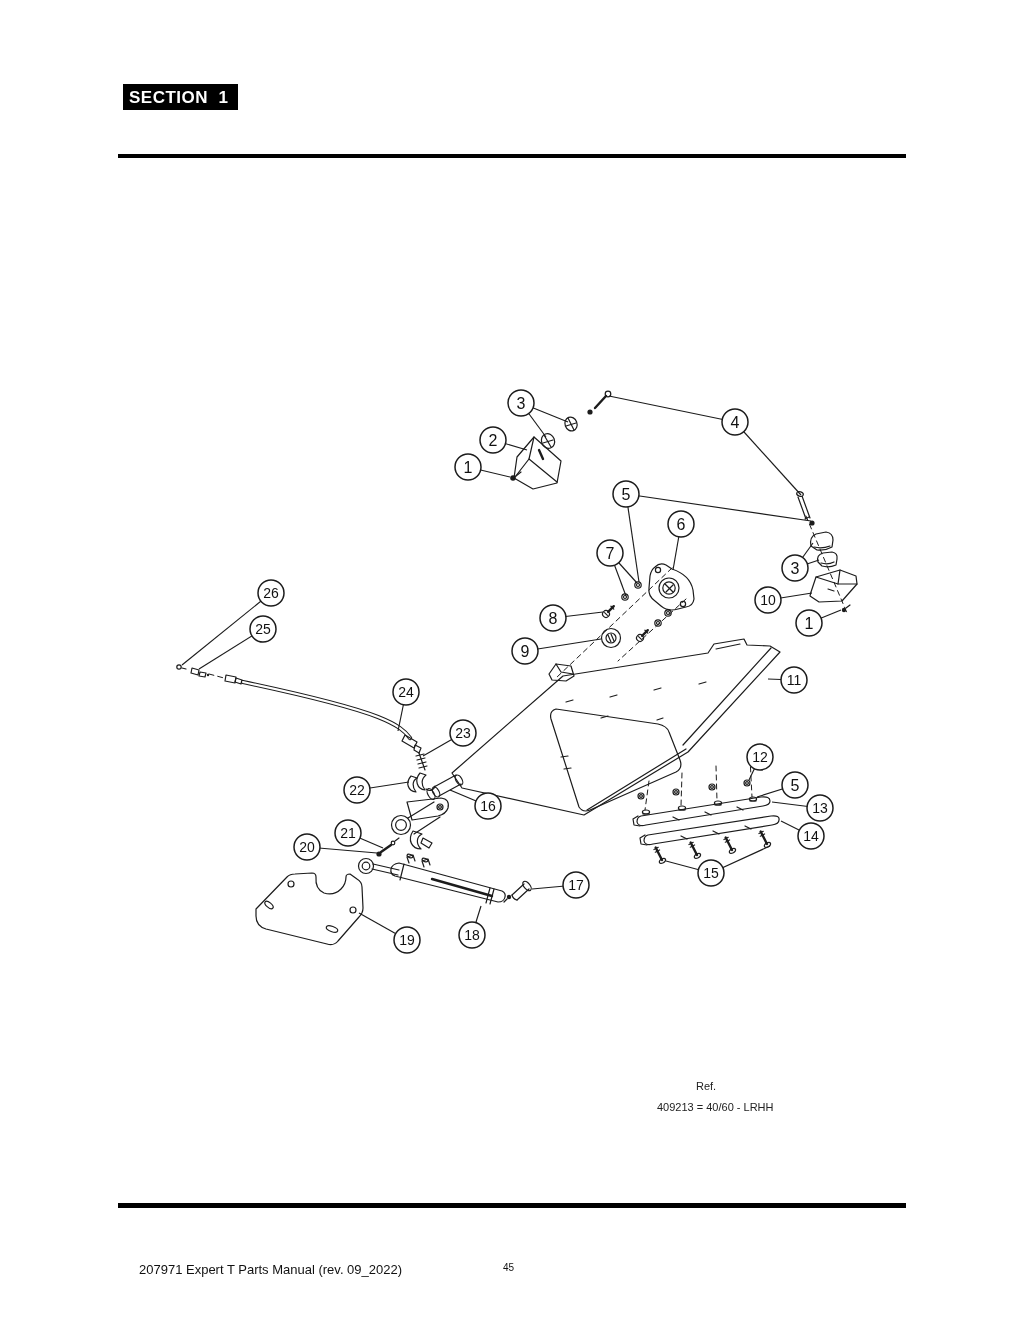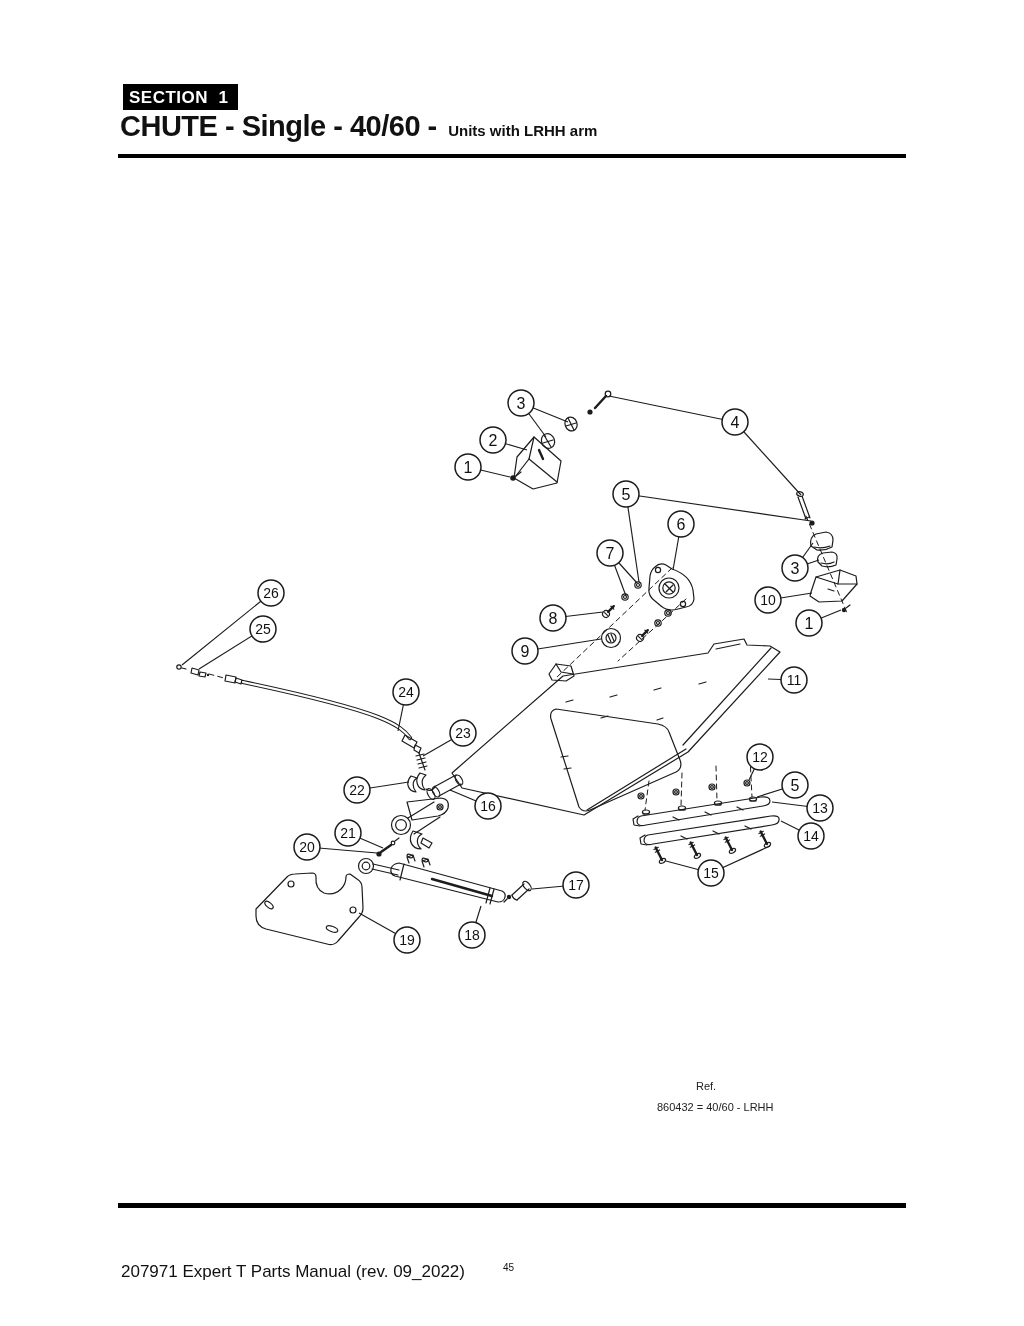--- a/index.html
+++ b/index.html
@@ -9,43 +9,39 @@
          font-weight:bold;font-size:17px;line-height:1;padding:5px 10px 4px 6px;
          white-space:pre;letter-spacing:.5px;}
   .title{position:absolute;left:120px;top:110px;white-space:nowrap;}
   .title-main{font-weight:bold;font-size:29px;letter-spacing:-.5px;}
   .title-sub{font-weight:bold;font-size:15px;margin-left:7px;}
   .rule{position:absolute;left:118px;width:788px;background:#000;}
   .rule-top{top:154px;height:4px;}
   .rule-bottom{top:1203px;height:5px;}
   .ref{position:absolute;left:657px;top:1080px;font-size:11px;color:#222;}
   .ref .ref-line1{margin-bottom:9px;margin-left:39px;}
-  .footer-left{position:absolute;left:121px;top:1262px;font-size:17px;}
+  .footer-left{position:absolute;left:139px;top:1262px;font-size:13px;}
   .footer-page{position:absolute;left:503px;top:1262px;font-size:10px;}
   svg.diagram{position:absolute;left:0;top:0;}
   .p{fill:none;stroke:#1c1c1c;stroke-width:1.2;stroke-linecap:round;stroke-linejoin:round;}
   .f{fill:#1c1c1c;stroke:none;}
   .th{stroke-width:2.4;}
   .d{fill:none;stroke:#1c1c1c;stroke-width:1;stroke-dasharray:5 4;stroke-linecap:round;}
   .cable{fill:none;stroke:#1c1c1c;stroke-width:4.2;stroke-linecap:round;}
   .cablein{fill:none;stroke:#fff;stroke-width:2.2;stroke-linecap:round;}
   .callout-line{stroke:#1c1c1c;stroke-width:1.15;fill:none;}
   .callout-circle{fill:#fff;stroke:#1c1c1c;stroke-width:1.5;}
   .callout-text{fill:#111;font-family:"Liberation Sans",sans-serif;}
 </style>
 </head>
 <body>
 
 <div class="page">
 
   <div class="badge">SECTION  1</div>
-  <div class="title">
-    <span class="title-main">CHUTE - Single - 40/60 -</span>
-    <span class="title-sub">Units with LRHH arm</span>
-  </div>
   <div class="rule rule-top"></div>
 
   <svg class="diagram" width="1024" height="1326" viewBox="0 0 1024 1326" xmlns="http://www.w3.org/2000/svg">
 
     <g>
       <path class="d" d="M672 568 L556 678"></path>
       <path class="d" d="M686 599 L618 661"></path>
       <path class="d" d="M806 516 L847 613"></path>
       <path class="d" d="M649 781 L645 810"></path>
       <path class="d" d="M682 773 L681 806"></path>
@@ -418,20 +414,20 @@
         <line x1="407" y1="940" x2="359" y2="913" class="callout-line"></line>
         <g>
           <circle cx="407" cy="940" r="13" class="callout-circle"></circle>
           <text x="407" y="940" text-anchor="middle" dy="0.36em" class="callout-text" font-size="14">19</text>
         </g>
       </g>
   </svg>
 
   <div class="ref">
     <div class="ref-line1">Ref.</div>
-    <div class="ref-line2">860432 = 40/60 - LRHH</div>
+    <div class="ref-line2">409213 = 40/60 - LRHH</div>
   </div>
 
   <div class="rule rule-bottom"></div>
   <div class="footer-left">207971 Expert T Parts Manual (rev. 09_2022)</div>
   <div class="footer-page">45</div>
 
 </div>
 
 </body></html>

